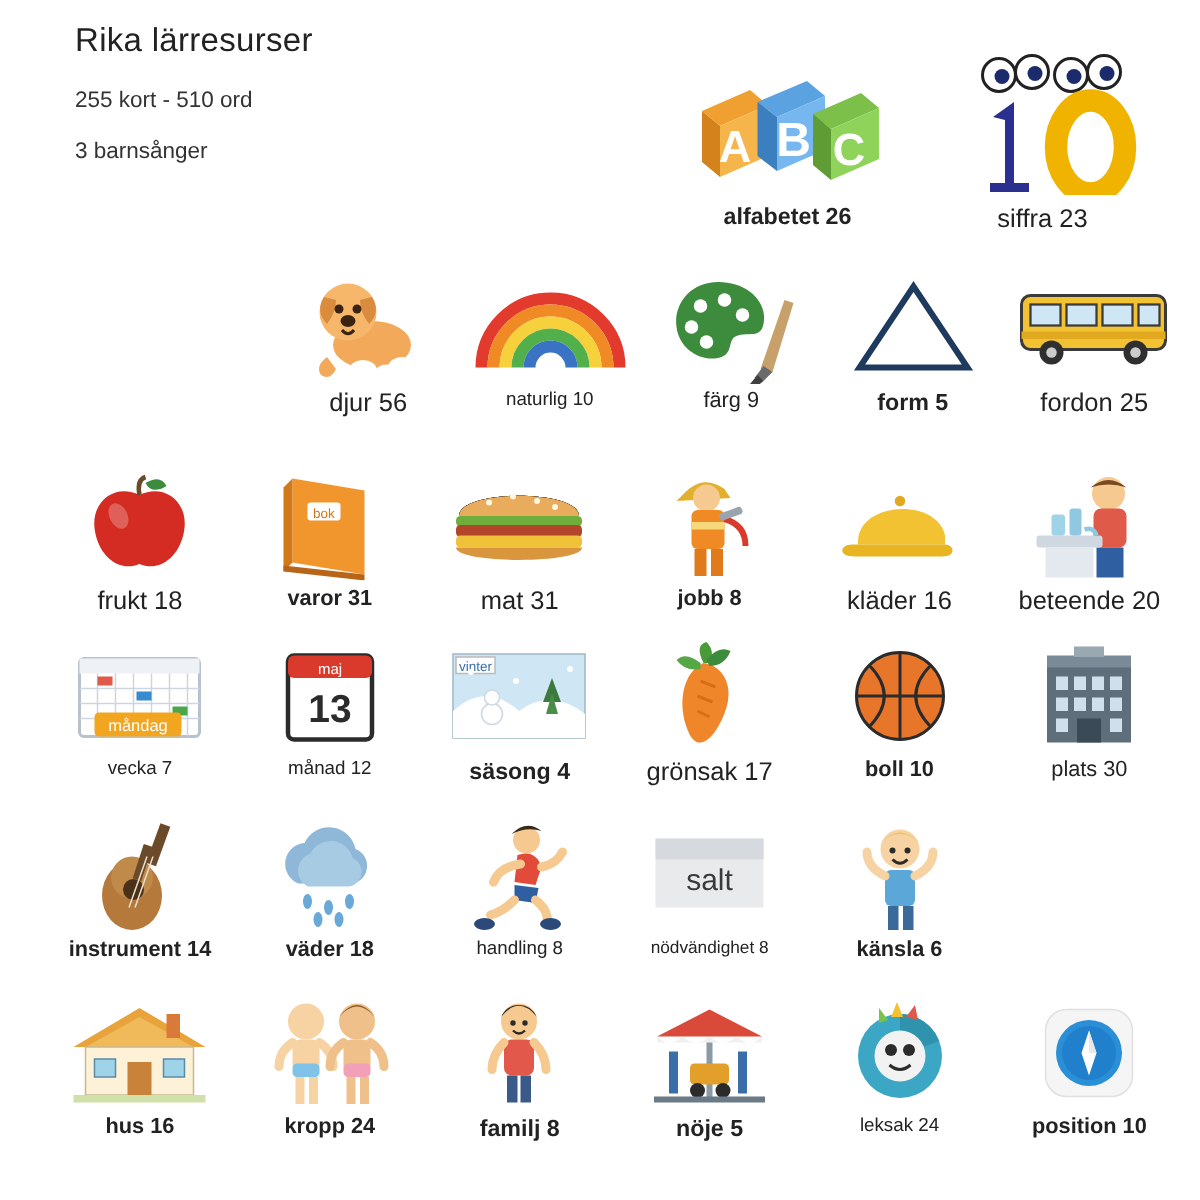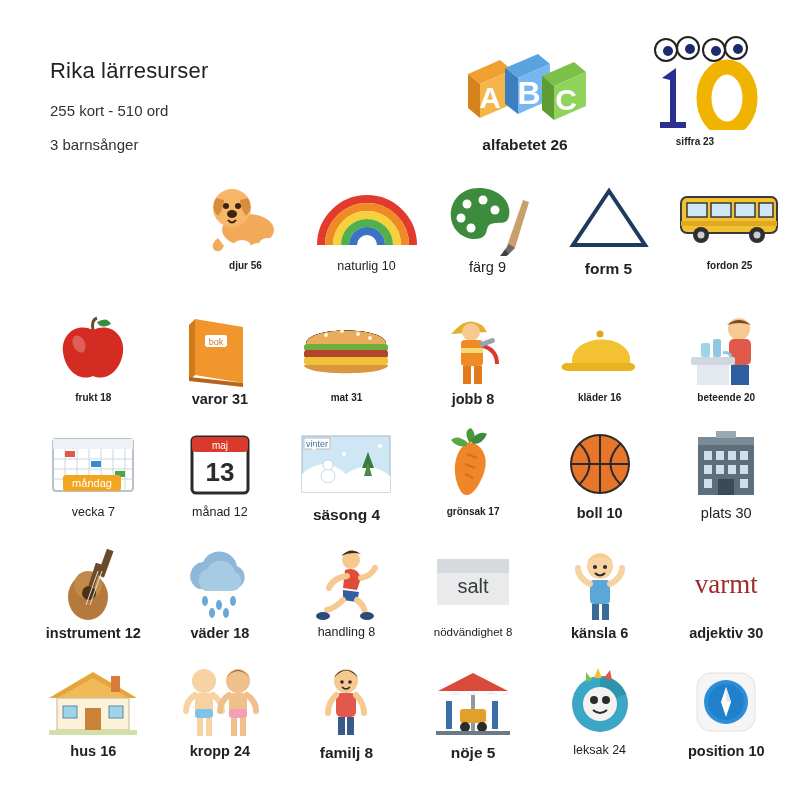--- a/index.html
+++ b/index.html
@@ -6,21 +6,21 @@
   html, body {
     margin: 0; padding: 0;
     width: 800px; height: 800px;
     background: #ffffff;
     font-family: "Liberation Sans", sans-serif;
     color: #222;
     overflow: hidden;
   }
   #app { position: relative; width: 800px; height: 800px; }
 
-  .header { position: absolute; left: 50px; top: 14px; margin-top: 44px; }
+  .header { position: absolute; left: 50px; top: 14px; }
   .title { font-size: 22px; font-weight: 400; color: #222; letter-spacing: .2px; }
   .sub { font-size: 15px; color: #333; margin-top: 18px; }
   .sub2 { font-size: 15px; color: #333; margin-top: 17px; }
 
   .top-row { position: absolute; left: 440px; top: 30px; width: 340px; display: flex; }
   .top-cell { width: 170px; display: flex; flex-direction: column; align-items: center; }
   .top-art { height: 100px; display: flex; align-items: flex-end; justify-content: center; }
   .top-label { margin-top: 6px; }
 
   .grid { position: absolute; left: 30px; top: 180px; width: 760px; }
@@ -31,21 +31,21 @@
 
   .r1 .cell { height: 132px; }
   .r2 .cell { height: 114px; }
   .r3 .cell { height: 120px; }
   .r4 .cell { height: 118px; }
   .r5 .cell { height: 116px; }
 
   
   .s11 { font-size: 11.5px; }
   .s12 { font-size: 12.5px; }
-  .s13 { font-size: 10px; font-weight: bold; }
+  .s13 { font-size: 17px; }
   .s14 { font-size: 14.5px; }
   .s15 { font-size: 15.5px; }
   .b { font-weight: bold; }
 
   svg { display: block; }
 </style>
 </head>
 <body>
 
 <div id="app">
@@ -391,21 +391,21 @@
           <svg width="70" height="78" viewBox="0 0 70 78">
             <rect x="44" y="4" width="7" height="28" fill="#6b4a2a" transform="rotate(20 47 18)"></rect>
             <ellipse cx="30" cy="52" rx="20" ry="23" fill="#b5793c"></ellipse>
             <ellipse cx="30" cy="40" rx="14" ry="14" fill="#c08a4a"></ellipse>
             <circle cx="31" cy="48" r="7" fill="#4a3118"></circle>
             <rect x="34" y="18" width="6" height="24" fill="#6b4a2a" transform="rotate(18 37 30)"></rect>
             <line x1="28" y1="60" x2="40" y2="26" stroke="#e8e0d0" stroke-width="1"></line>
             <line x1="32" y1="60" x2="44" y2="26" stroke="#e8e0d0" stroke-width="1"></line>
           </svg>
         </div>
-        <div class="label s14 b">instrument 12</div>
+        <div class="label s14 b">instrument 14</div>
       </div>
 
       <div class="cell">
         <div class="art">
           <svg width="90" height="70" viewBox="0 0 90 70">
             <path d="M24 40 a14 14 0 0 1 4 -27 a18 18 0 0 1 34 4 a12 12 0 0 1 -2 23z" fill="#8fb8d8"></path>
             <path d="M30 42 a12 12 0 0 1 2 -22 a15 15 0 0 1 28 3 a10 10 0 0 1 -2 19z" fill="#a8cbe4"></path>
             <g fill="#6aa8d8">
               <ellipse cx="30" cy="52" rx="3" ry="5"></ellipse>
               <ellipse cx="44" cy="56" rx="3" ry="5"></ellipse>
@@ -458,26 +458,20 @@
             <rect x="22" y="34" width="20" height="24" rx="4" fill="#5aa7d8"></rect>
             <path d="M22 38 q-12 -6 -12 -16" stroke="#f7d3a4" stroke-width="6" fill="none" stroke-linecap="round"></path>
             <path d="M42 38 q12 -6 12 -16" stroke="#f7d3a4" stroke-width="6" fill="none" stroke-linecap="round"></path>
             <rect x="24" y="58" width="7" height="16" fill="#3a6a9a"></rect>
             <rect x="34" y="58" width="7" height="16" fill="#3a6a9a"></rect>
           </svg>
         </div>
         <div class="label s14 b">känsla 6</div>
       </div>
 
-      <div class="cell">
-        <div class="art">
-          <div style="font-size:27px; color:#9d2b2b; font-family:'Liberation Serif', serif;">varmt</div>
-        </div>
-        <div class="label s14 b">adjektiv 30</div>
-      </div>
     </div>
 
     <div class="row r5">
       <div class="cell">
         <div class="art">
           <svg width="100" height="72" viewBox="0 0 100 72">
             <polygon points="50,6 94,32 6,32" fill="#e8a33a"></polygon>
             <polygon points="50,12 86,32 14,32" fill="#f0b95a"></polygon>
             <rect x="14" y="32" width="72" height="32" fill="#fdf2d8" stroke="#c8b890" stroke-width="1"></rect>
             <rect x="42" y="42" width="16" height="22" fill="#c8823a"></rect>

